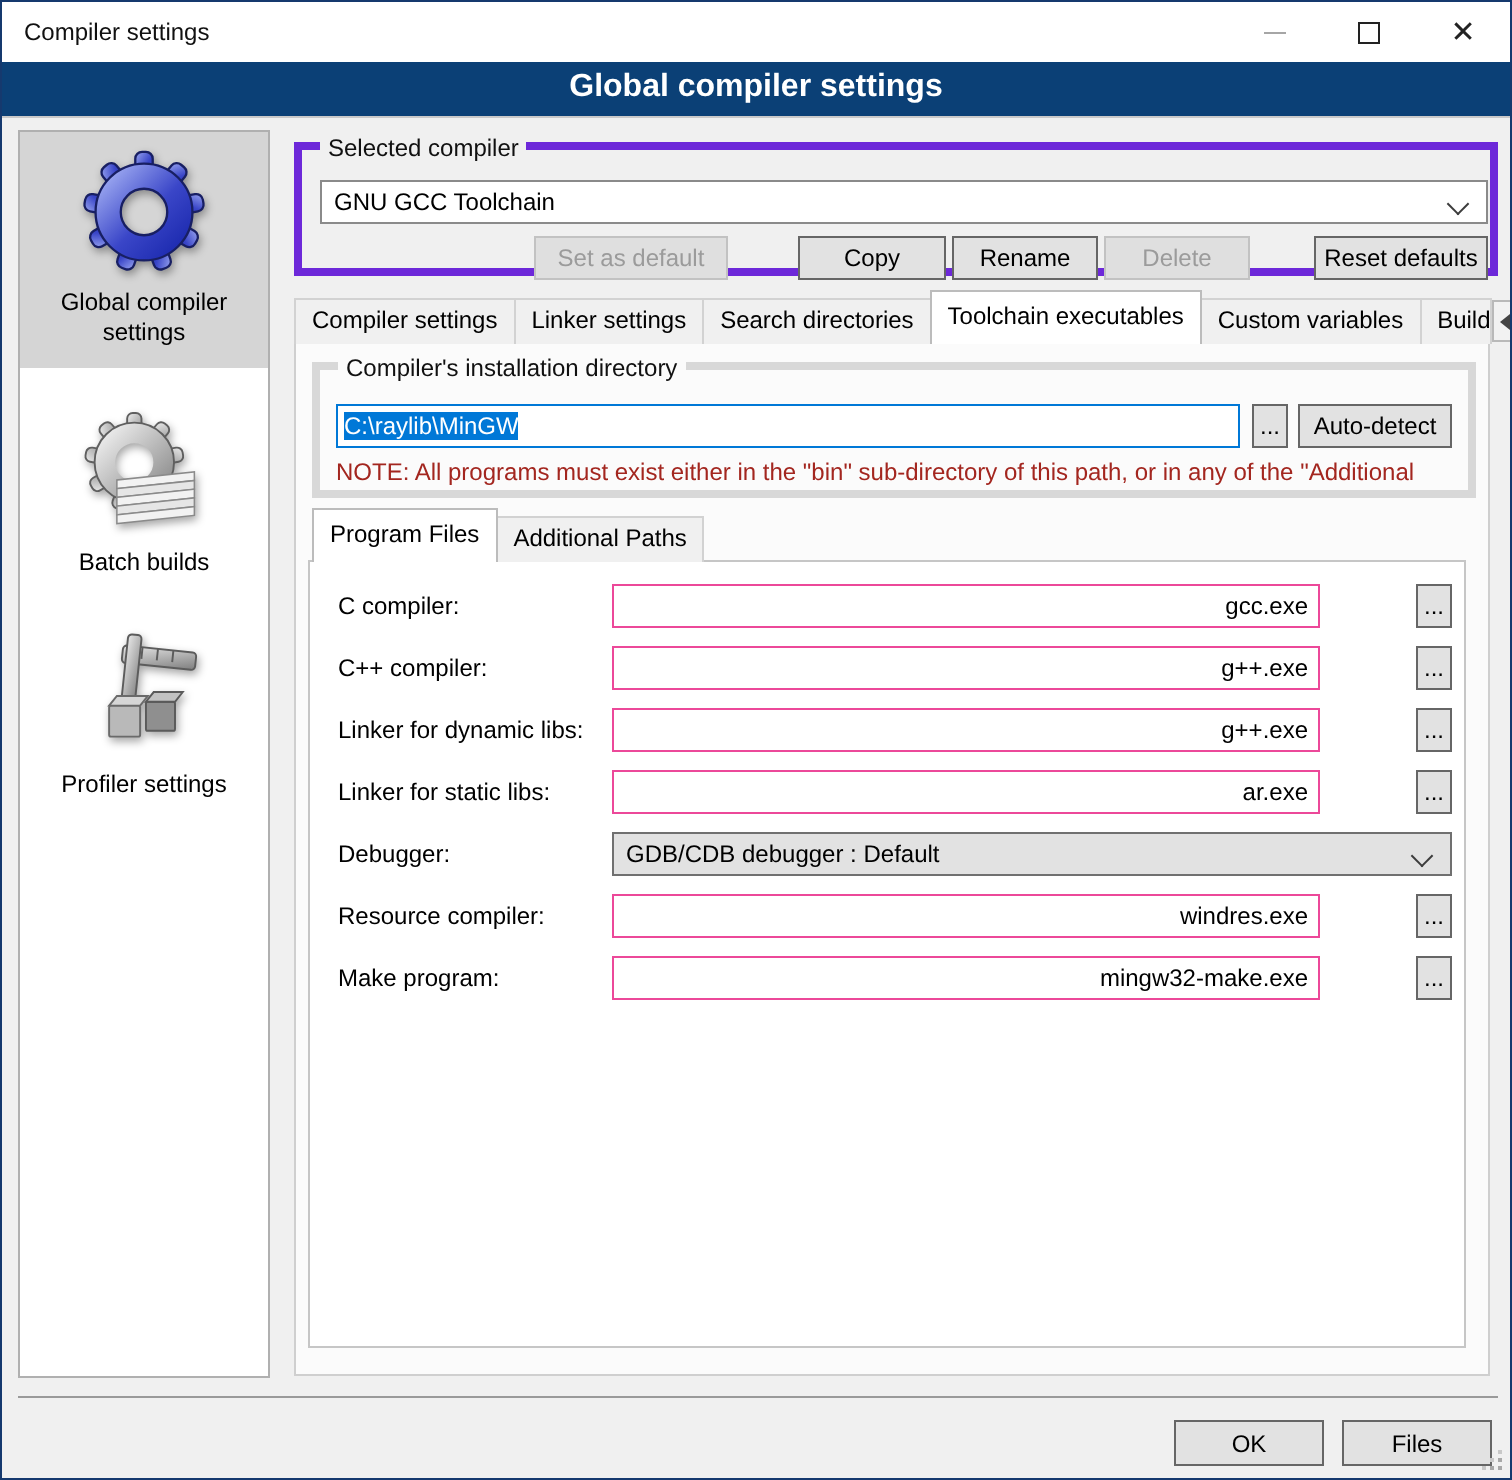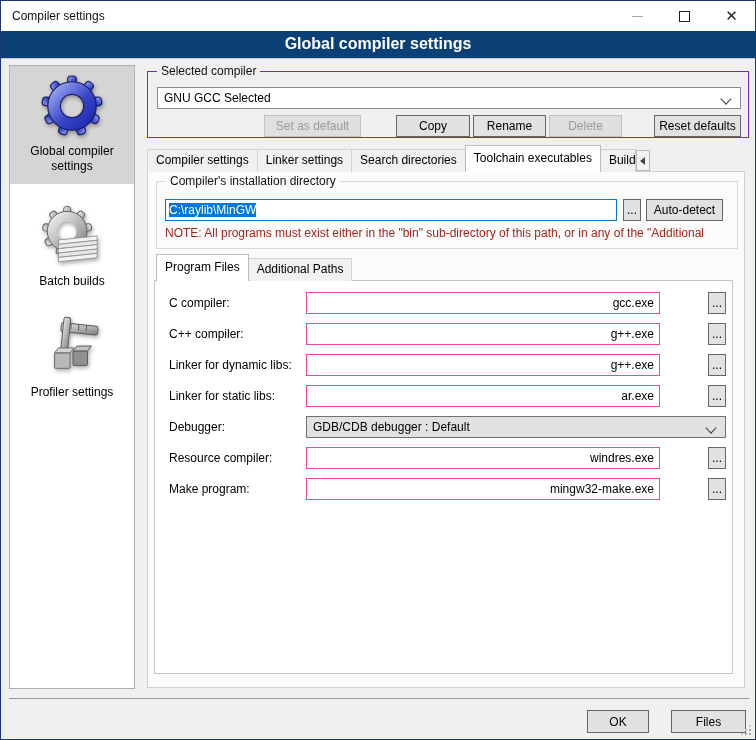--- a/index.html
+++ b/index.html
@@ -25,21 +25,21 @@
   .side-item .icon{width:62px;height:62px;margin-bottom:7px;filter:drop-shadow(1px 2px 2px rgba(0,0,0,.35));}
   .side-item.mt1{margin-top:8px;}
   .side-item.mt2{margin-top:12px;}
 
   
   .btn{position:absolute;box-sizing:border-box;background:#e2e2e2;border:1px solid #666;font-family:"Liberation Sans",sans-serif;font-size:12px;color:#000;text-align:center;padding:0;}
   .btn.disabled{color:#9b9b9b;border-color:#c2c2c2;background:#dfdfdf;}
   .chev{position:absolute;right:10px;top:7px;width:7px;height:7px;border-right:1.6px solid #3c3c3c;border-bottom:1.6px solid #3c3c3c;transform:rotate(45deg);}
 
   
-  .groupbox{position:absolute;box-sizing:border-box;border:1px solid #6d28d9;}
+  .groupbox{position:absolute;box-sizing:border-box;border:4px solid #6d28d9;}
   .grouplabel{position:absolute;top:-8px;left:9px;background:#f0f0f0;padding:0 4px;color:#111;}
   .grouplabel.onwhite{background:#fbfbfb;}
   #grp-compiler{left:146px;top:70px;width:602px;height:67px;}
   .combo{position:absolute;box-sizing:border-box;background:#fff;border:1px solid #8a8a8a;height:22px;line-height:20px;padding:0 6px;}
   #main-combo{left:9px;top:15px;width:584px;}
 
   
   .tabbar{position:absolute;left:146px;top:144px;height:27px;display:flex;align-items:flex-end;z-index:3;}
   .tab{box-sizing:border-box;height:23px;line-height:21px;padding:0 8px;background:#f0f0f0;border:1px solid #d2d2d2;border-bottom:none;margin-right:-1px;white-space:nowrap;}
   .tab.active{height:27px;line-height:25px;background:#fff;border-color:#bcbcbc;z-index:2;position:relative;}
@@ -62,21 +62,21 @@
   .subpage{position:absolute;left:6px;top:108px;width:579px;height:394px;background:#fff;border:1px solid #c6c6c6;box-sizing:border-box;}
 
   .row{position:absolute;left:0;width:100%;height:22px;}
   .flabel{position:absolute;left:14px;top:0;line-height:22px;}
   .fin{position:absolute;left:151px;top:0;width:354px;height:22px;box-sizing:border-box;border:1px solid #ec4899;background:#fff;font-family:"Liberation Sans",sans-serif;font-size:12px;padding:0 5px;color:#000;text-align:right;}
   .fbrowse{position:absolute;left:553px;top:0;width:18px;height:22px;line-height:10px;}
   .fcombo{position:absolute;left:151px;top:0;width:420px;height:22px;box-sizing:border-box;border:1px solid #707070;background:#e2e2e2;line-height:20px;padding:0 6px;}
 
   
   .sep{position:absolute;left:8px;top:697px;width:740px;height:1px;background:#9a9a9a;}
-  #ok-btn{left:586px;top:709px;width:62px;height:23px;text-align:center;}
+  #ok-btn{left:586px;top:709px;width:75px;height:23px;text-align:center;}
   #cancel-btn{left:670px;top:709px;width:75px;height:23px;}
   .grip{position:absolute;right:4px;bottom:4px;width:12px;height:12px;}
   .grip::after{content:"";position:absolute;right:0;bottom:0;width:2px;height:2px;background:#a8a8a8;
     box-shadow:0 0 #a8a8a8,-4px 0 #a8a8a8,-8px 0 #c8c8c8,0 -4px #a8a8a8,-4px -4px #c8c8c8,0 -8px #c8c8c8;}
 </style>
 </head>
 <body>
 
 <div class="window">
 
@@ -181,35 +181,36 @@
         <rect x="33" y="36" width="15" height="15" rx="1" fill="#8f8f8f" stroke="#5a5a5a"></rect>
         <polygon points="33,36 37,31 52,31 48,36" fill="#c2c2c2" stroke="#5a5a5a"></polygon>
       </svg>
       <span>Profiler settings</span>
     </div>
   </div>
 
   <div class="groupbox" id="grp-compiler">
     <span class="grouplabel">Selected compiler</span>
     <div class="combo" id="main-combo">
-      <span>GNU GCC Selected</span>
+      <span>GNU GCC Toolchain</span>
       <span class="chev"></span>
     </div>
     <button class="btn disabled" style="left:116px;top:43px;width:97px;height:22px;">Set as default</button>
     <button class="btn" style="left:248px;top:43px;width:74px;height:22px;">Copy</button>
     <button class="btn" style="left:325px;top:43px;width:73px;height:22px;">Rename</button>
     <button class="btn disabled" style="left:401px;top:43px;width:73px;height:22px;">Delete</button>
     <button class="btn" style="left:506px;top:43px;width:87px;height:22px;">Reset defaults</button>
   </div>
 
   <div class="tabbar">
     <div class="tab">Compiler settings</div>
     <div class="tab">Linker settings</div>
     <div class="tab">Search directories</div>
     <div class="tab active">Toolchain executables</div>
+    <div class="tab">Custom variables</div>
     <div class="tab clipped">Build</div>
     <div class="tabscroll">
         <span class="tri-l"></span>
       </div>
 
   </div>
 
   <div class="tabpage">
 
     <div class="groupbox" id="grp-dir">

